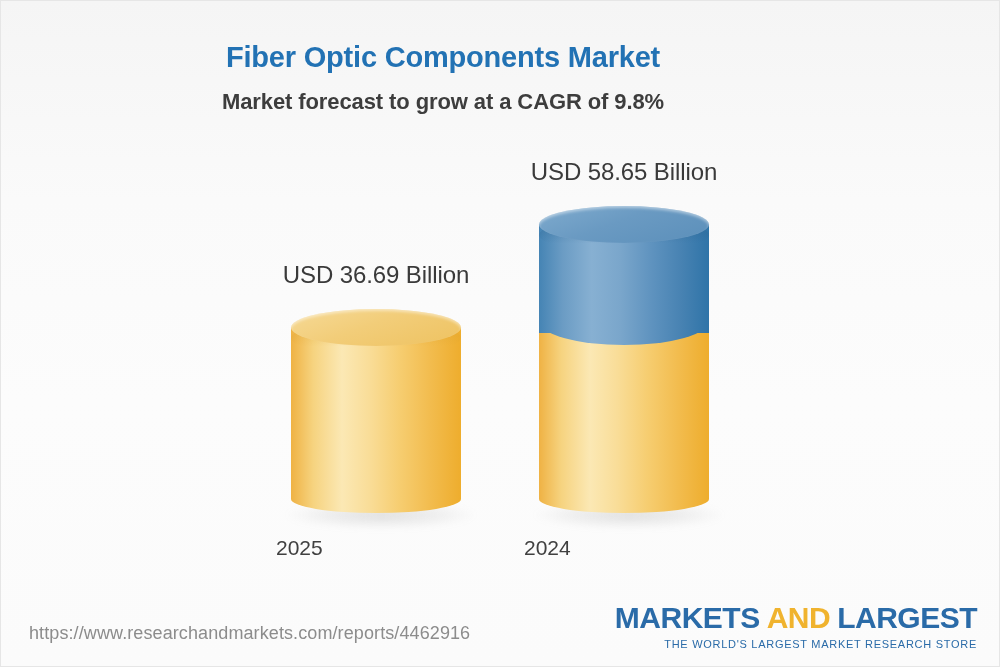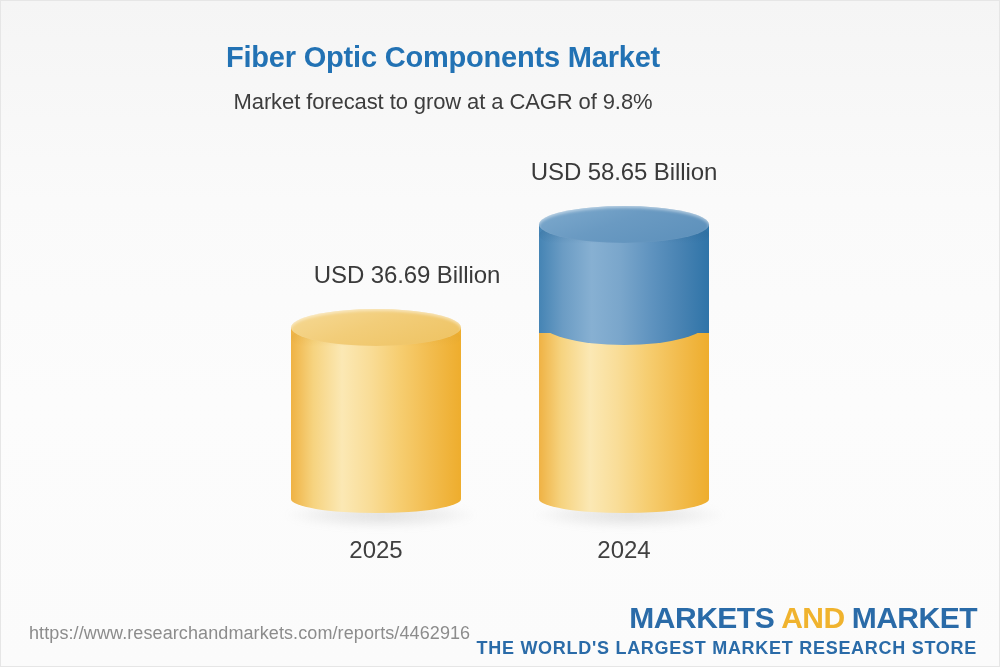--- a/index.html
+++ b/index.html
@@ -36,21 +36,21 @@
     padding-top: 40px;
     font-size: 29px;
     font-weight: bold;
     color: #2272b4;
     letter-spacing: -0.2px;
   }
   #chart-subtitle {
     margin: 0;
     padding-top: 15px;
     font-size: 22px;
-    font-weight: normal;
+    font-weight: bold;
     color: #3d3d3d;
     letter-spacing: -0.1px;
   }
 
   
   #plot {
     position: absolute;
     top: 0; left: 0;
     width: 1000px;
     height: 667px;
@@ -67,22 +67,21 @@
     font-size: 24px;
     font-weight: normal;
     color: #3a3a3a;
     letter-spacing: -0.1px;
     white-space: nowrap;
   }
 
   .cat-label {
     position: absolute;
     width: 100%;
-    text-align: center;
-    font-size: 24px;
+    font-size: 21px;
     font-weight: normal;
     color: #404040;
   }
 
   
   .cyl {
     position: absolute;
   }
   .cyl-shadow {
     position: absolute;
@@ -168,43 +167,43 @@
   #logo-main {
     font-size: 30px;
     font-weight: bold;
     color: #2a6ba8;
     letter-spacing: -0.5px;
     line-height: 1.02;
     white-space: nowrap;
   }
   #logo-main .gold { color: #f0b32e; }
   #logo-tag {
-    font-size: 18px;
-    font-weight: bold;
+    font-size: 11px;
+    font-weight: normal;
     color: #2a6ba8;
     letter-spacing: 0.72px;
     padding-top: 4px;
     white-space: nowrap;
   }
 </style>
 </head>
 <body>
 
 <div id="canvas">
 
   <div id="header">
     <h1 id="chart-title">Fiber Optic Components Market</h1>
     <h2 id="chart-subtitle">Market forecast to grow at a CAGR of 9.8%</h2>
   </div>
 
   <div id="plot">
 
     <div class="bar-group" style="left:275px; top:260px; width:200px; height:300px;">
 
-      <div class="value-label" style="top:0px;margin-left:31px;">USD 36.69 Billion</div>
+      <div class="value-label" style="top:0px;">USD 36.69 Billion</div>
 
       <div class="cyl">
 
         <div class="cyl-shadow" style="left:10px; top:240px; width:190px; height:28px;"></div>
 
         <div class="cyl-body fill-yellow" style="left:15px; top:66px; width:170px; height:186px;"></div>
 
         <div class="seam seam-yellow" style="left:15px; top:60px; width:170px; height:34px;"></div>
 
         <div class="cyl-top top-yellow" style="left:15px; top:48px; width:170px; height:37px;"></div>
@@ -237,17 +236,17 @@
       </div>
 
       <div class="cat-label" style="top:378px;">2024</div>
     </div>
 
   </div>
 
   <div id="footer-url">https://www.researchandmarkets.com/reports/4462916</div>
 
   <div id="logo">
-    <div id="logo-main"><span>MARKETS</span><span class="gold" style="padding:0 7px;">AND</span><span>MARKET</span></div>
+    <div id="logo-main"><span>MARKETS</span><span class="gold" style="padding:0 7px;">AND</span><span>LARGEST</span></div>
     <div id="logo-tag">THE WORLD'S LARGEST MARKET RESEARCH STORE</div>
   </div>
 
 </div>
 
 </body></html>

